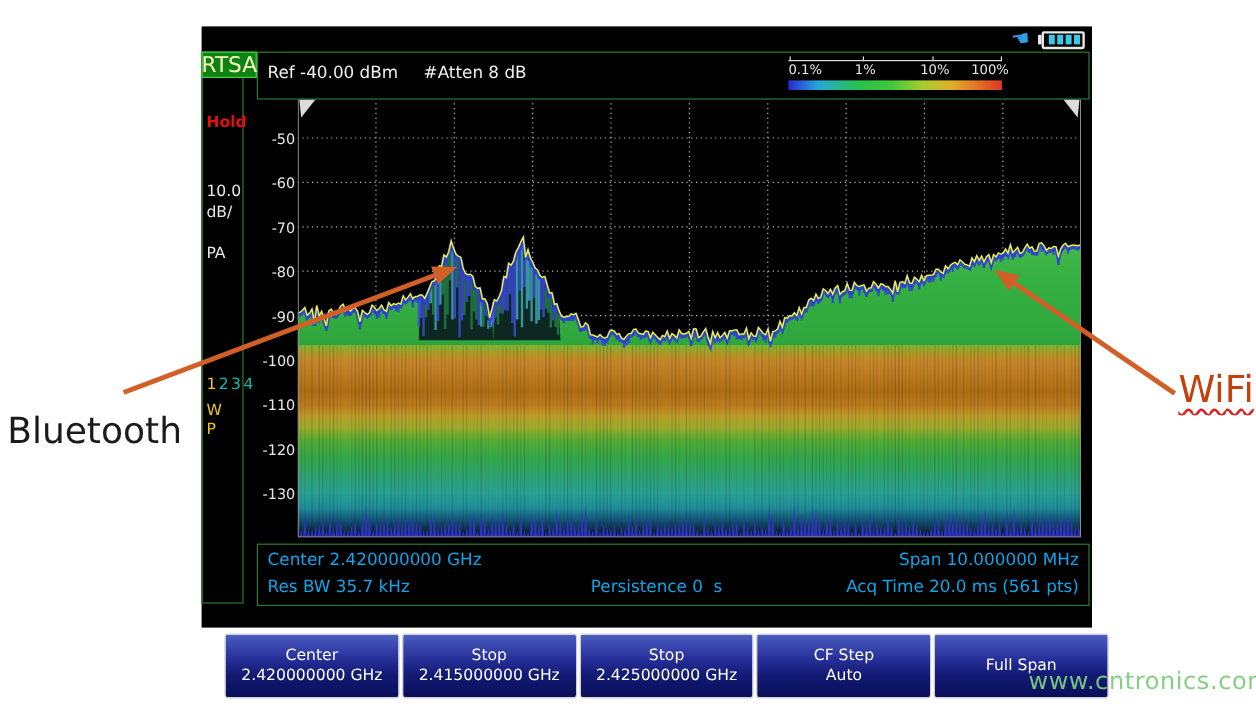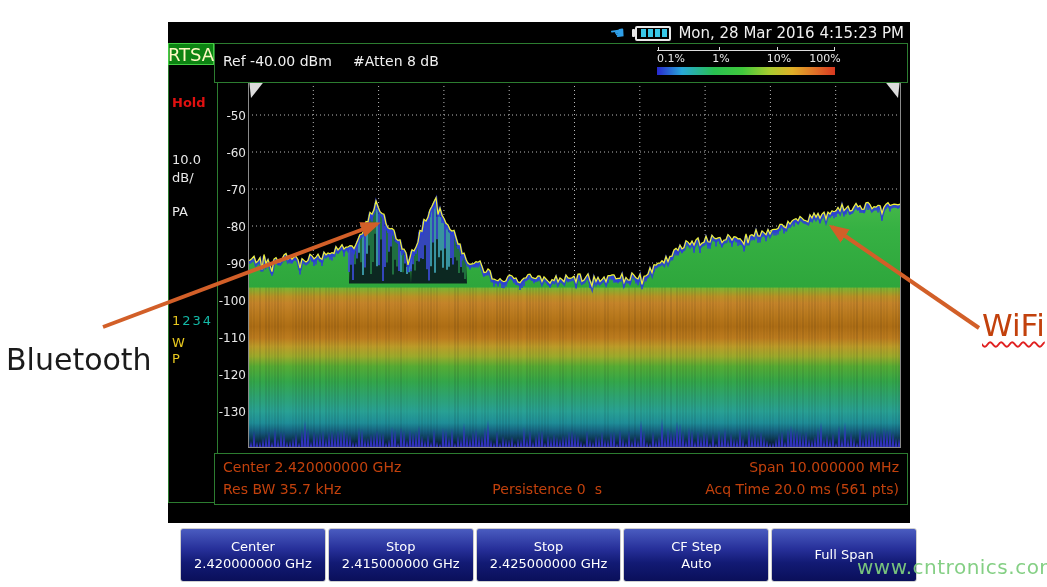--- a/index.html
+++ b/index.html
@@ -18,21 +18,21 @@
   #bat-nub{width:3px;height:8px;background:#e8e8e8;border-radius:1px}
   #bat-body{width:36px;height:15px;border:2px solid #e8e8e8;border-radius:2px;
             display:flex;align-items:center;justify-content:flex-end;gap:2px;padding:0 2px;box-sizing:border-box}
   .bat-bar{width:5px;height:8px;background:#38c8e8}
   #datetime{color:#f0f0f0;font-size:15px;white-space:pre}
 
   
   .gbox{border:1px solid #2c7c30;background:#000;box-sizing:border-box}
   #rtsa-box{left:0;top:21px;width:46px;height:22px;background:#0c8312;border:1px solid #43cf43;
             color:#fef9c3;font-size:18px;display:flex;align-items:center;justify-content:center;z-index:3;box-sizing:border-box}
-  #sidebar-box{left:0;top:21px;width:50px;height:460px;z-index:2}
+  #sidebar-box{left:0;top:21px;width:35px;height:460px;z-index:2}
   #header-box{left:46px;top:21px;width:694px;height:40px;z-index:2}
   #status-box{left:46px;top:431px;width:694px;height:52px;z-index:2}
 
   .side-txt{position:absolute;left:3px;font-size:13px;color:#e8e8e8;white-space:pre}
   #hold-annunciator{color:#e01010;font-weight:bold}
   .trace-active{color:#e8c81f}
   .trace-rest{color:#14b8a6}
   .trace-yellow{color:#e8c81f}
   .ls2{letter-spacing:2px}
 
@@ -44,24 +44,24 @@
   .scale-tick{position:absolute;top:1px;width:1px;height:4px;background:#dddddd}
   .scale-lab{position:absolute;top:6px;font-size:11px;color:#e8e8e8;transform:translateX(-50%)}
   #scale-bar{position:absolute;left:0;top:21px;width:178px;height:8px;
     background:linear-gradient(to right,#2828d0 0%,#28a8d8 14%,#28c050 32%,#40c83c 48%,
                #a8cc30 63%,#e0b028 76%,#e07028 89%,#d83820 100%)}
 
   .ylab{position:absolute;left:46px;width:32px;text-align:right;font-size:12px;color:#e8e8e8}
 
   #spectrum-svg{position:absolute;left:80px;top:56px}
 
-  .status-txt{position:absolute;font-size:14px;color:#c2410c;white-space:pre}
+  .status-txt{position:absolute;font-size:14px;color:#0ea5e9;white-space:pre}
 
   
-  #softkeys{left:180px;top:528px;width:737px;height:54px;display:flex;gap:2px}
+  #softkeys{left:187px;top:528px;width:737px;height:54px;display:flex;gap:2px}
   .softkey{flex:1;border:1px solid #cfcfcf;border-radius:3px;box-sizing:border-box;
            background:linear-gradient(180deg,#4a5cc0 0%,#27309a 38%,#121a74 65%,#0a0f5a 100%);
            display:flex;flex-direction:column;align-items:center;justify-content:center;gap:2px;cursor:pointer}
   .sk-label{color:#fff;font-size:13px;line-height:15px}
   .sk-value{color:#fff;font-size:13px;line-height:15px;white-space:pre}
 
   
   #bluetooth-label{left:6px;top:342px;font-size:30px;color:#1b1b1b}
   #wifi-label{left:982px;top:307px;font-size:31px;color:#c2410c;
       text-decoration-line:underline;text-decoration-style:wavy;
@@ -78,21 +78,20 @@
     <span id="pointer-icon">☚</span>
     <span id="battery">
       <span id="bat-nub"></span>
         <span id="bat-body">
         <span class="bat-bar"></span>
         <span class="bat-bar"></span>
         <span class="bat-bar"></span>
         <span class="bat-bar"></span>
       </span>
     </span>
-    <span id="datetime">Mon, 28 Mar 2016 4:15:23 PM</span>
   </div>
 
   <div id="sidebar-box" class="abs gbox">
     <span class="side-txt" id="hold-annunciator" style="top:51px">Hold</span>
     <span class="side-txt" style="top:108px">10.0</span>
     <span class="side-txt" style="top:126px">dB/</span>
     <span class="side-txt" style="top:160px">PA</span>
     <span class="side-txt ls2" style="top:269px"><span class="trace-active">1</span><span class="trace-rest">234</span></span>
     <span class="side-txt trace-yellow" style="top:291px">W</span>
     <span class="side-txt trace-yellow" style="top:307px">P</span>

